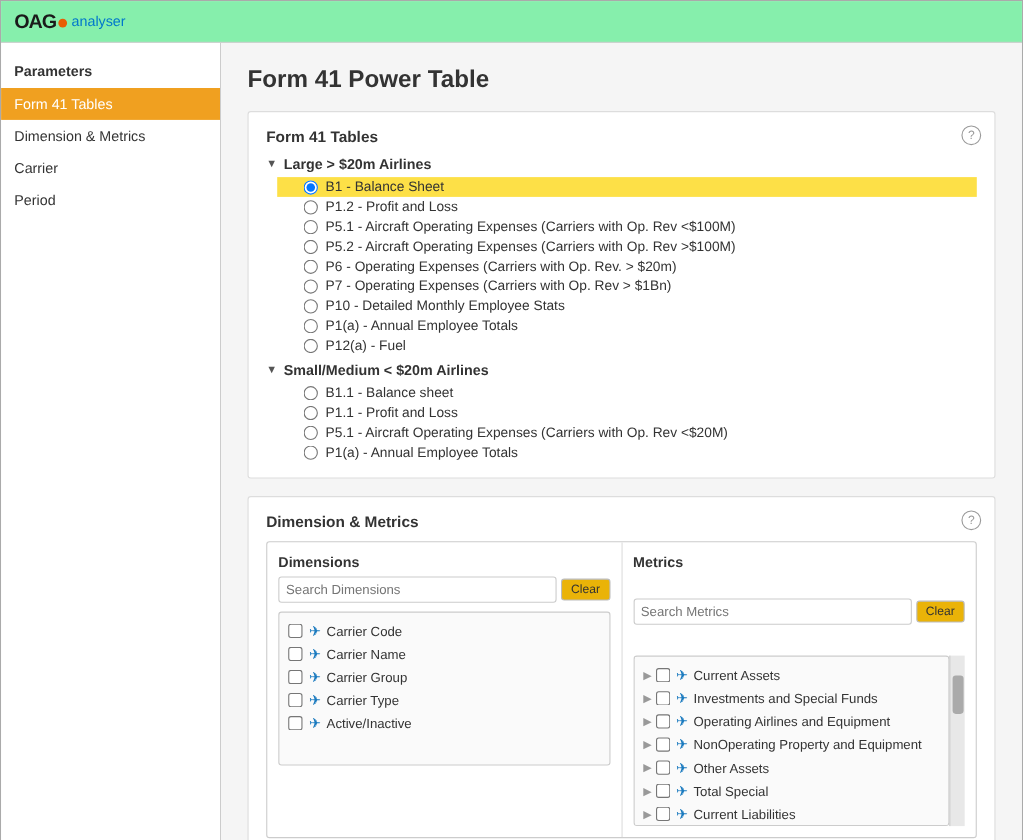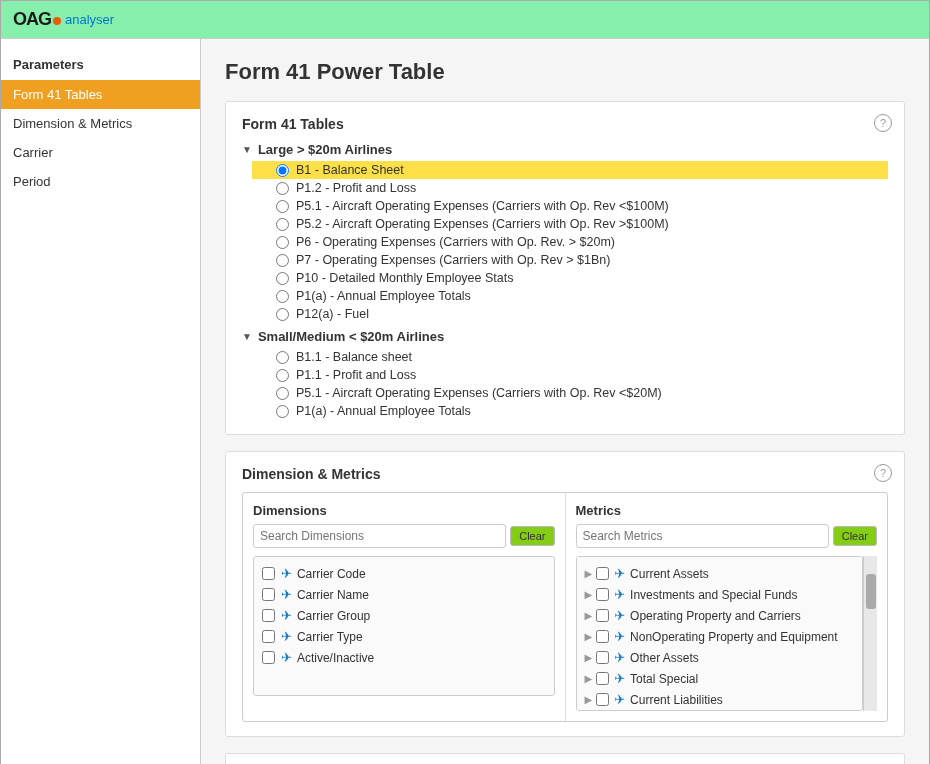--- a/index.html
+++ b/index.html
@@ -23,21 +23,21 @@
     .tree-group-header { display: flex; align-items: center; font-weight: bold; color: #333; font-size: 13px; margin: 6px 0 4px 0; cursor: pointer; }
     .tree-group-header .triangle { margin-right: 6px; font-size: 10px; color: #555; }
     .tree-item { display: flex; align-items: center; padding: 2px 0 2px 24px; font-size: 12.5px; color: #333; cursor: pointer; }
     .tree-item.selected { background: #fde047; }
     .tree-item input[type=radio] { margin-right: 7px; cursor: pointer; }
     .tree-item label { cursor: pointer; }
     .sub-group { margin-left: 10px; }
     .col-label { font-size: 13px; font-weight: bold; color: #333; margin-bottom: 6px; }
     .search-row { display: flex; align-items: center; margin-bottom: 8px; gap: 4px; }
     .search-input { flex: 1; padding: 4px 6px; border: 1px solid #ccc; border-radius: 3px; font-size: 12px; }
-    .clear-btn { padding: 3px 8px; background: #84cc16; border: 1px solid #bbb; border-radius: 3px; font-size: 11px; cursor: pointer; color: #333; }
+    .clear-btn { padding: 3px 8px; background: #eab308; border: 1px solid #bbb; border-radius: 3px; font-size: 11px; cursor: pointer; color: #333; }
     .list-box { border: 1px solid #ccc; background: #fafafa; border-radius: 3px; padding: 6px 4px; min-height: 140px; }
     .list-item { display: flex; align-items: center; padding: 3px 4px; font-size: 12px; color: #333; }
     .list-item input[type=checkbox] { margin-right: 6px; }
     .plane-icon { color: #1a7abf; font-size: 13px; margin-right: 5px; display: inline-block; }
     .metrics-list-box { border: 1px solid #ccc; background: #fafafa; border-radius: 3px; padding: 6px 4px; min-height: 140px; max-height: 155px; overflow-y: auto; }
     .metrics-item { display: flex; align-items: center; padding: 3px 4px; font-size: 12px; color: #333; }
     .metrics-item .expand-arrow { margin-right: 4px; font-size: 10px; color: #999; cursor: pointer; }
     .metrics-item input[type=checkbox] { margin-right: 5px; }
   </style>
 </head>
@@ -174,21 +174,21 @@
                 <span>Carrier Type</span>
               </div>
               <div class="list-item">
                 <input type="checkbox" style="">
                 <span class="plane-icon">✈</span>
                 <span>Active/Inactive</span>
               </div>
             </div>
           </div>
 
-          <div style="flex:1; padding:10px; display:flex; flex-direction:column;">
+          <div style="flex:1; padding:10px; display:flex; flex-direction:column;gap:20px;">
             <div class="col-label">Metrics</div>
             <div class="search-row">
               <input class="search-input" type="text" placeholder="Search Metrics" style="">
               <button class="clear-btn">Clear</button>
             </div>
             <div style="display:flex; flex:1;">
               <div class="metrics-list-box" style="flex:1;">
                 <div class="metrics-item">
                   <span class="expand-arrow">▶</span>
                   <input type="checkbox" style="">
@@ -198,21 +198,21 @@
                 <div class="metrics-item">
                   <span class="expand-arrow">▶</span>
                   <input type="checkbox" style="">
                   <span class="plane-icon">✈</span>
                   <span>Investments and Special Funds</span>
                 </div>
                 <div class="metrics-item">
                   <span class="expand-arrow">▶</span>
                   <input type="checkbox" style="">
                   <span class="plane-icon">✈</span>
-                  <span>Operating Property and Carriers</span>
+                  <span>Operating Airlines and Equipment</span>
                 </div>
                 <div class="metrics-item">
                   <span class="expand-arrow">▶</span>
                   <input type="checkbox" style="">
                   <span class="plane-icon">✈</span>
                   <span>NonOperating Property and Equipment</span>
                 </div>
                 <div class="metrics-item">
                   <span class="expand-arrow">▶</span>
                   <input type="checkbox" style="">

